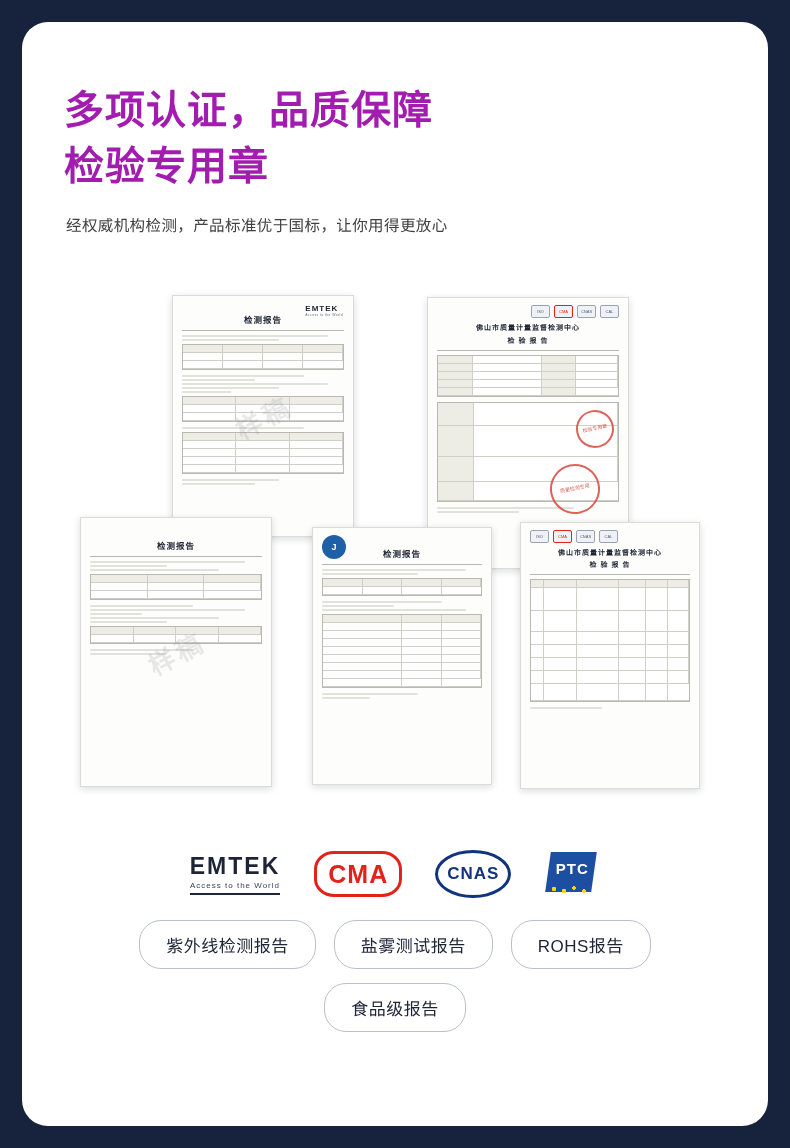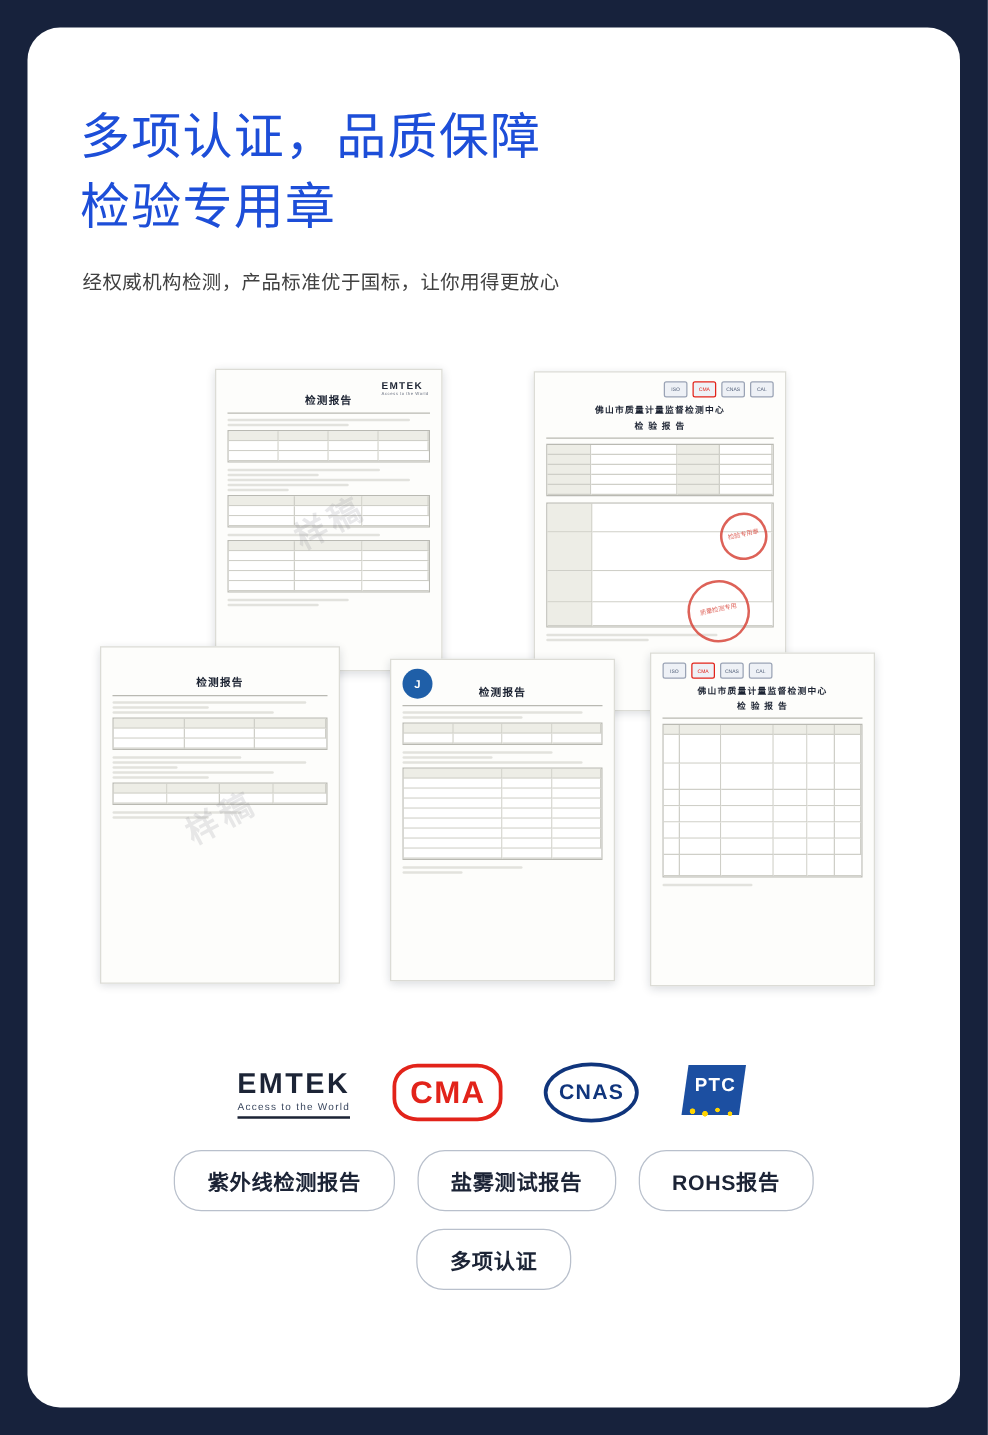--- a/index.html
+++ b/index.html
@@ -27,22 +27,22 @@
   }
   
   .heading-block {
     position: absolute;
     left: 42px;
     top: 62px;
     width: 660px;
   }
   .h1 {
     font-size: 40px;
-    font-weight: normal;
-    color: #1d4ed8;
+    font-weight: bold;
+    color: #a21caf;
     letter-spacing: 1px;
     line-height: 1.34;
     margin: 0;
   }
   .h1.second {
     margin-top: 2px;
   }
   .subtitle {
     margin: 20px 0 0 2px;
     font-size: 15.5px;
@@ -298,21 +298,20 @@
       radial-gradient(circle at 14px 6px, #ffd400 2px, transparent 2.5px),
       radial-gradient(circle at 24px 3px, #ffd400 1.6px, transparent 2.1px),
       radial-gradient(circle at 34px 6px, #ffd400 1.6px, transparent 2.1px);
   }
   
   .tags {
     position: absolute;
     left: 0;
     top: 898px;
     width: 746px;
-    font-weight: bold;
   }
   .tag-row {
     display: flex;
     justify-content: center;
     gap: 18px;
     margin-bottom: 14px;
   }
   .tag {
     border: 1px solid #b9c0cc;
     border-radius: 22px;
@@ -633,18 +632,18 @@
       </div>
     </div>
 
     <div class="tags">
       <div class="tag-row">
         <div class="tag">紫外线检测报告</div>
         <div class="tag">盐雾测试报告</div>
         <div class="tag">ROHS报告</div>
       </div>
       <div class="tag-row">
-        <div class="tag">多项认证</div>
+        <div class="tag">食品级报告</div>
       </div>
     </div>
 
   </div>
 </div>
 
 </body></html>

